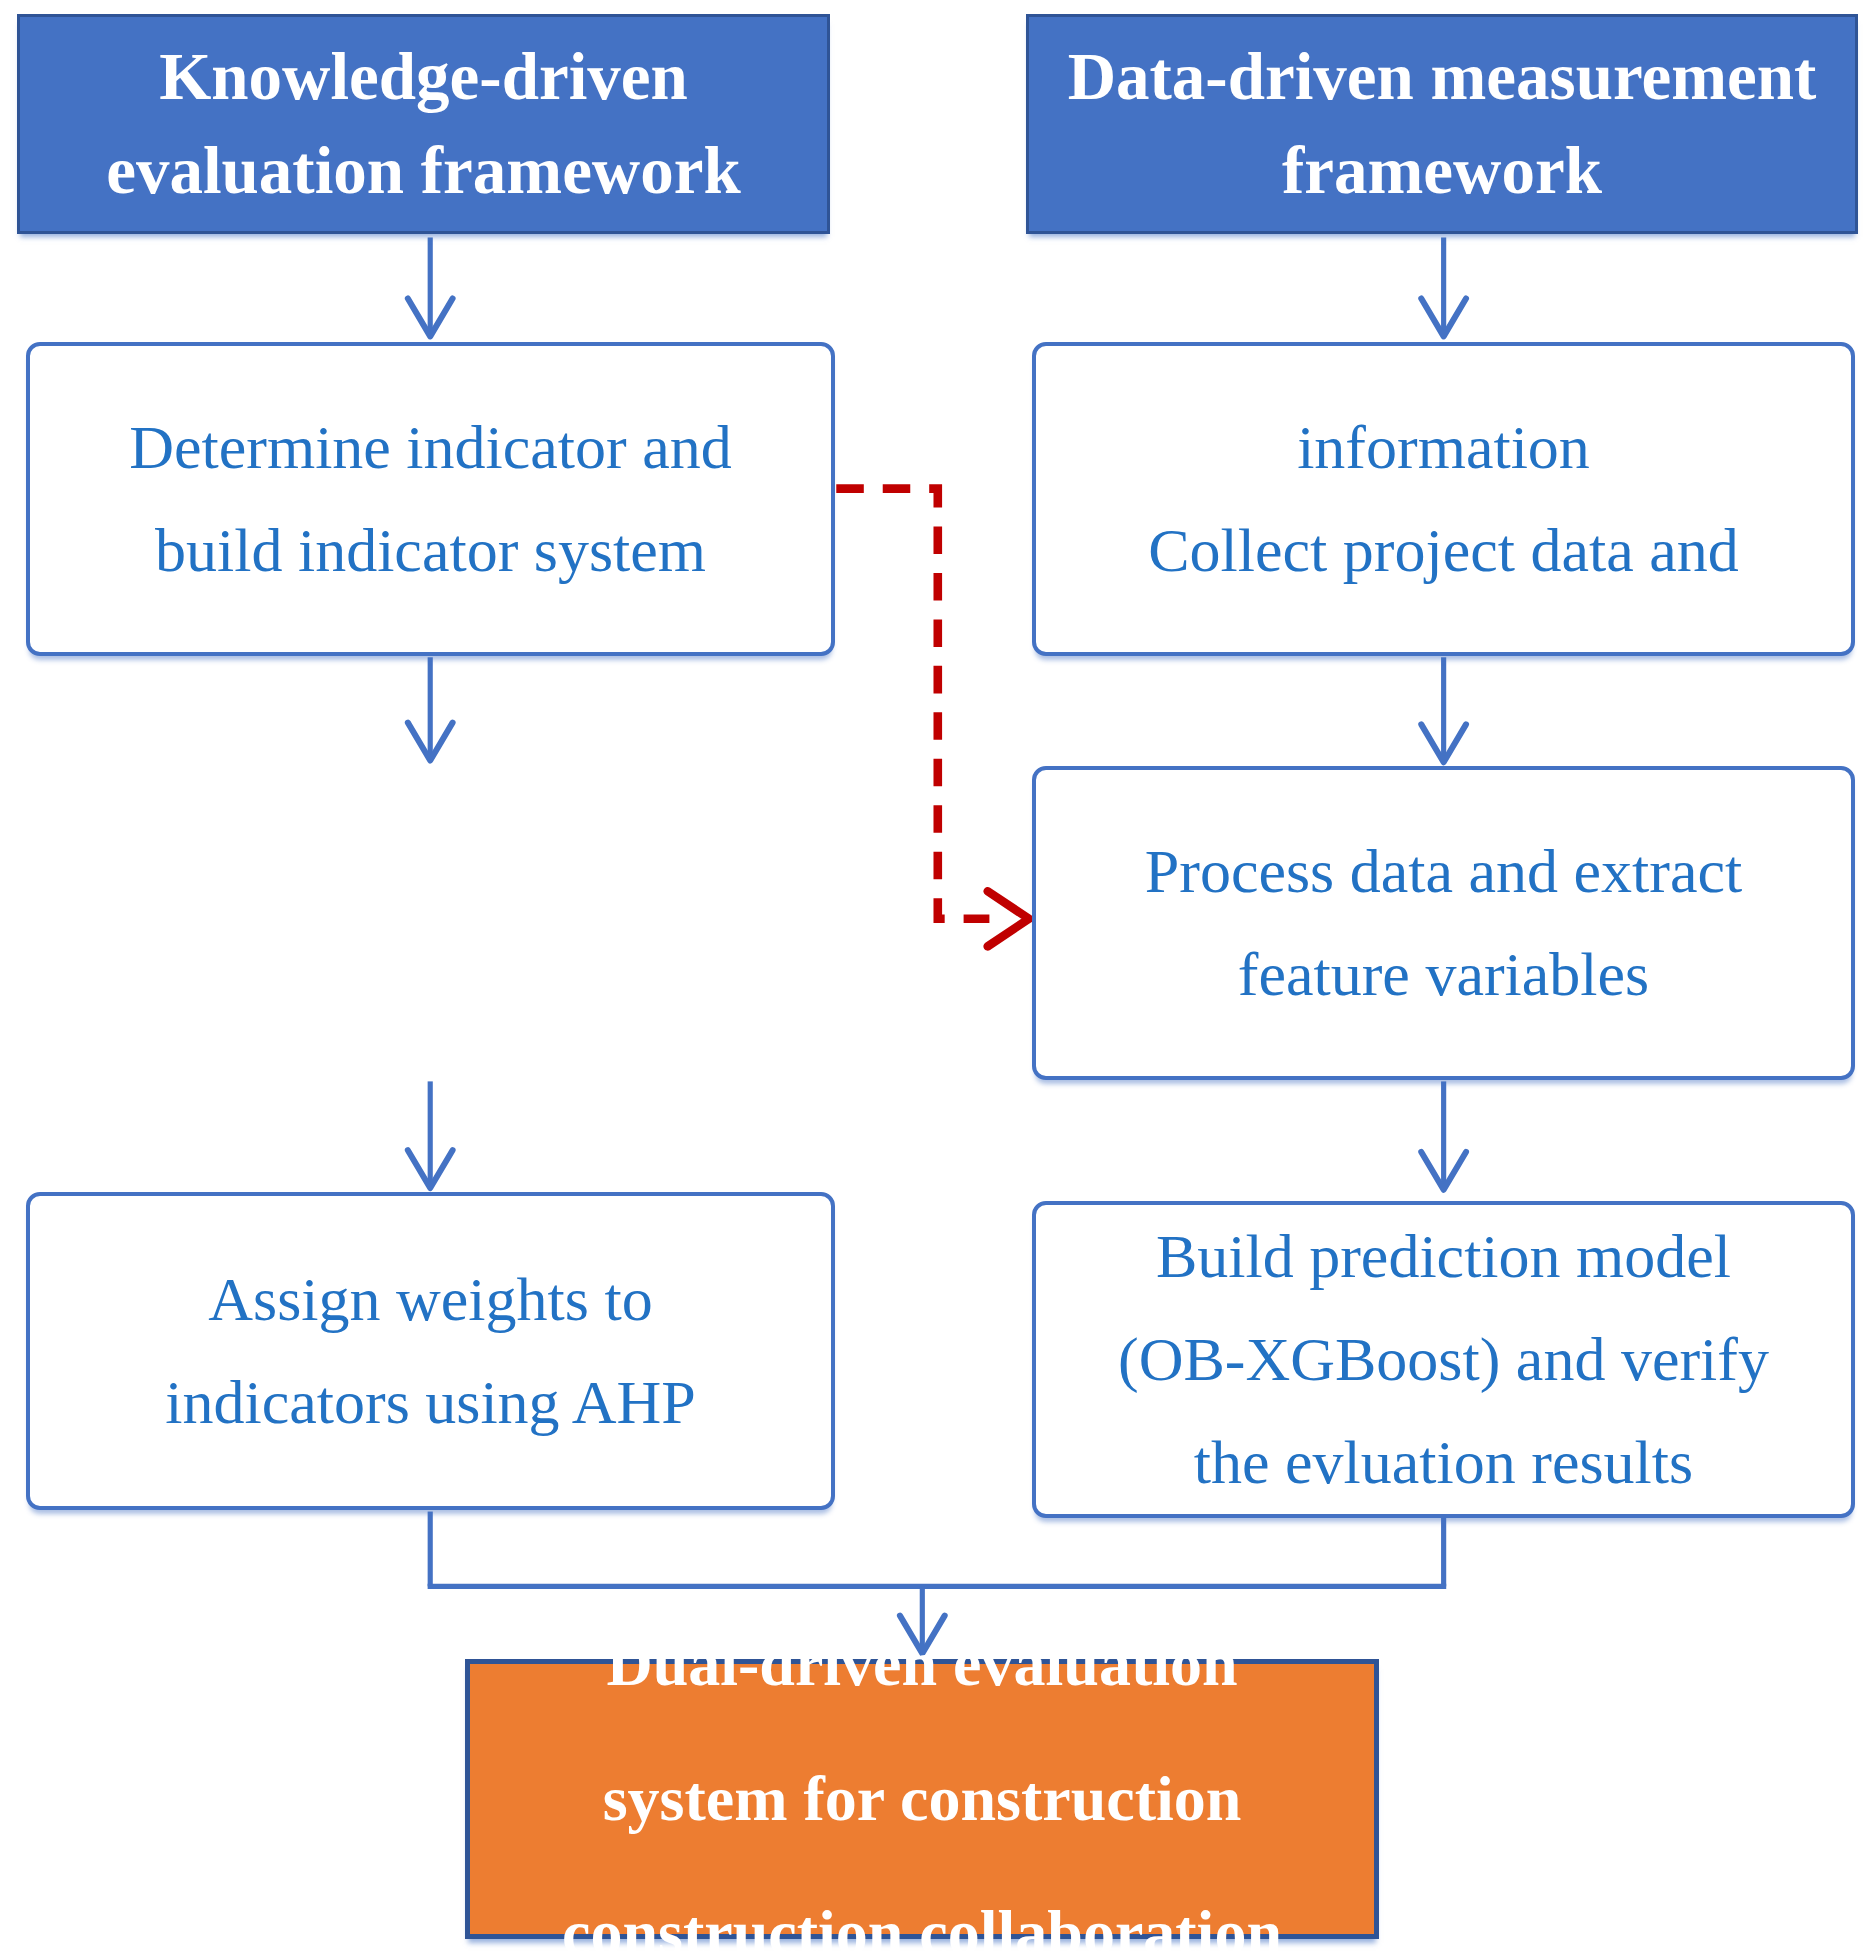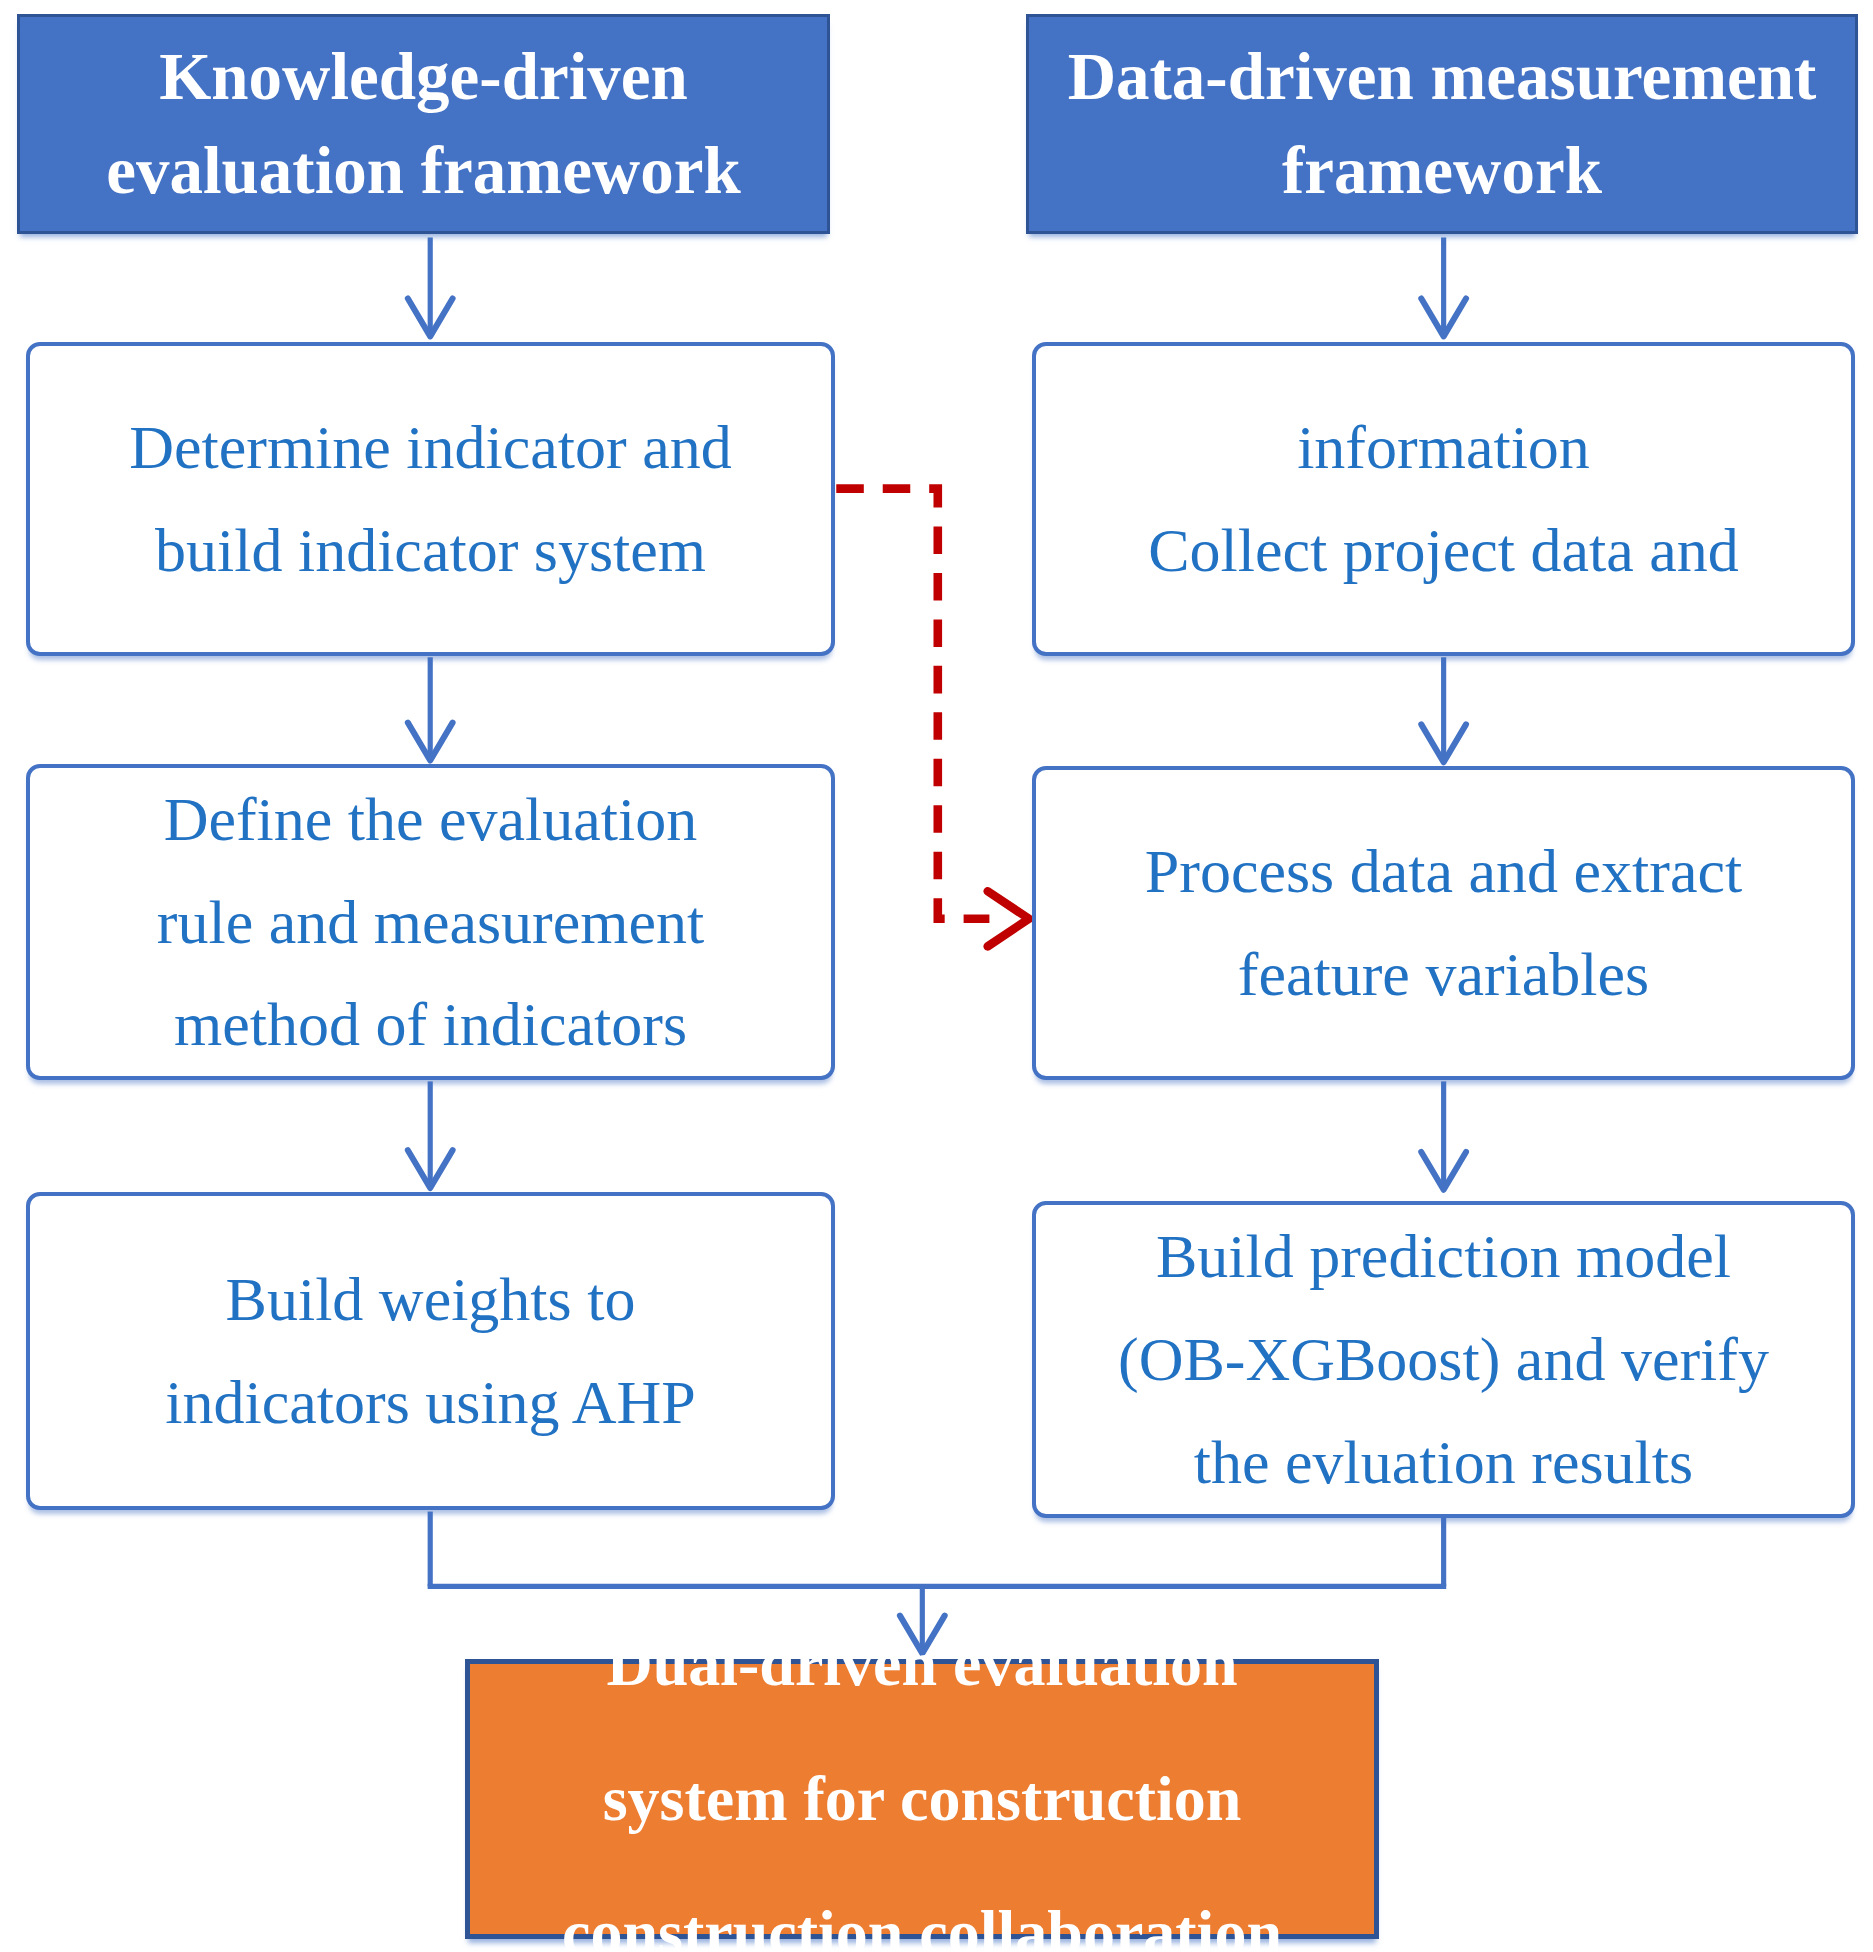--- a/index.html
+++ b/index.html
@@ -132,27 +132,22 @@
   </div>
   <div class="hdr hdr-right">
     <span class="ln">Data-driven measurement</span>
     <span class="ln">framework</span>
   </div>
 
   <div class="rbox box-l1">
     <span class="ln">Determine indicator and</span>
     <span class="ln">build indicator system</span>
   </div>
-  <div class="rbox box-l2">
-    <span class="ln">Define the evaluation</span>
-    <span class="ln">rule and measurement</span>
-    <span class="ln">method of indicators</span>
-  </div>
   <div class="rbox box-l3">
-    <span class="ln">Build weights to</span>
+    <span class="ln">Assign weights to</span>
     <span class="ln">indicators using AHP</span>
   </div>
 
   <div class="rbox box-r1">
     <span class="ln">information</span>
     <span class="ln">Collect project data and</span>
   </div>
   <div class="rbox box-r2">
     <span class="ln">Process data and extract</span>
     <span class="ln">feature variables</span>

